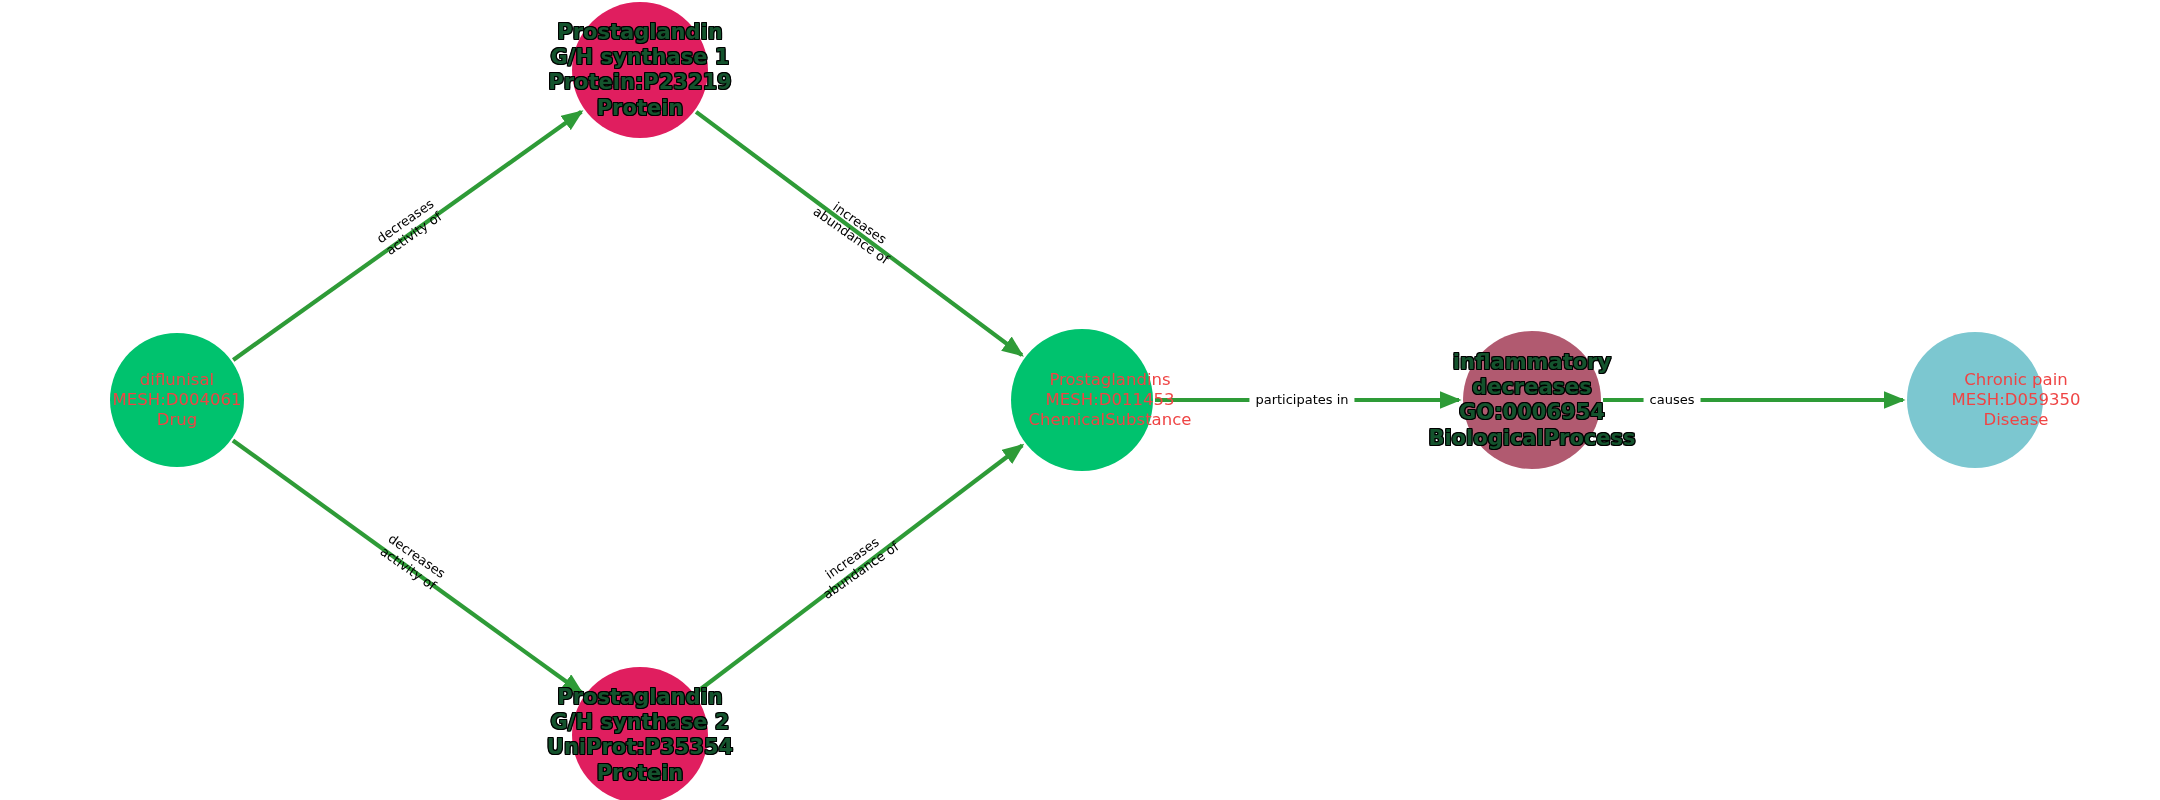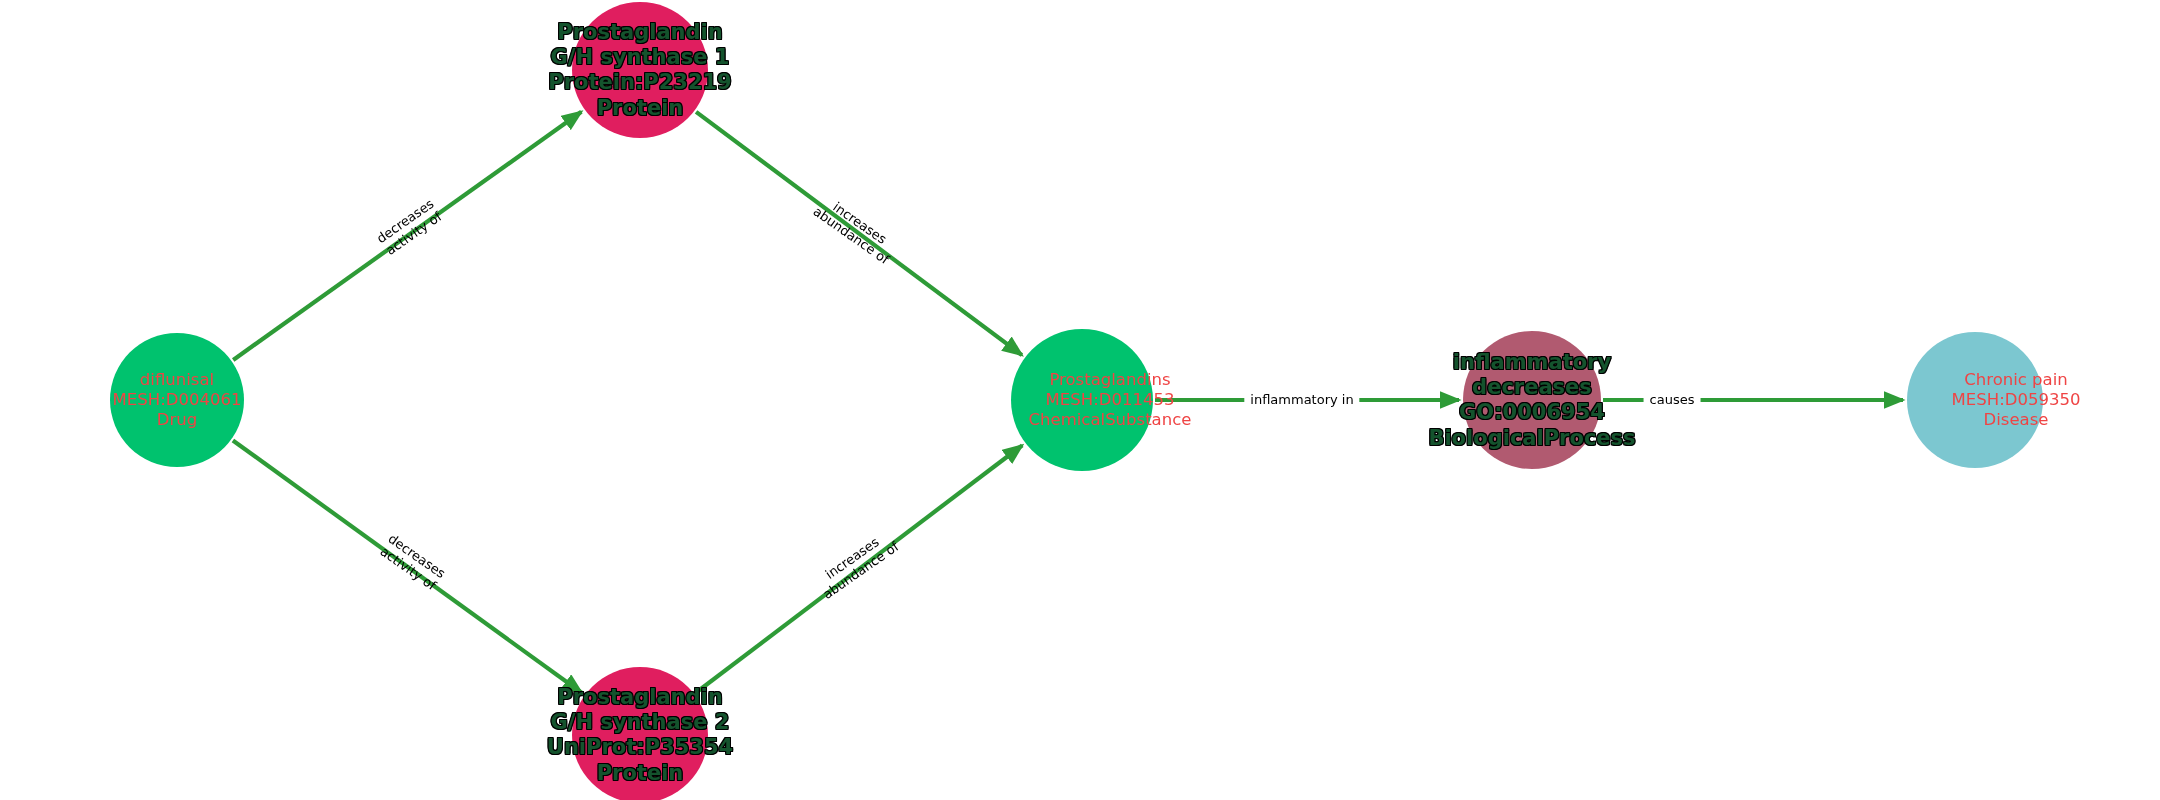--- a/index.html
+++ b/index.html
@@ -141,18 +141,18 @@
     </div>
     <div class="edge-label" style="left: 412px; top: 563px; transform: translate(-50%, -50%) rotate(35deg);">
       <span class="ln">decreases</span>
       <span class="ln">activity of</span>
     </div>
     <div class="edge-label" style="left: 857px; top: 565px; transform: translate(-50%, -50%) rotate(-35deg);">
       <span class="ln">increases</span>
       <span class="ln">abundance of</span>
     </div>
     <div class="edge-label horiz" style="left: 1302px; top: 400px; transform: translate(-50%, -50%) rotate(0deg);">
-      <span class="ln">inflammatory in</span>
+      <span class="ln">participates in</span>
     </div>
     <div class="edge-label horiz" style="left: 1672px; top: 400px; transform: translate(-50%, -50%) rotate(0deg);">
       <span class="ln">causes</span>
     </div>
   </div>
 
 </body></html>

